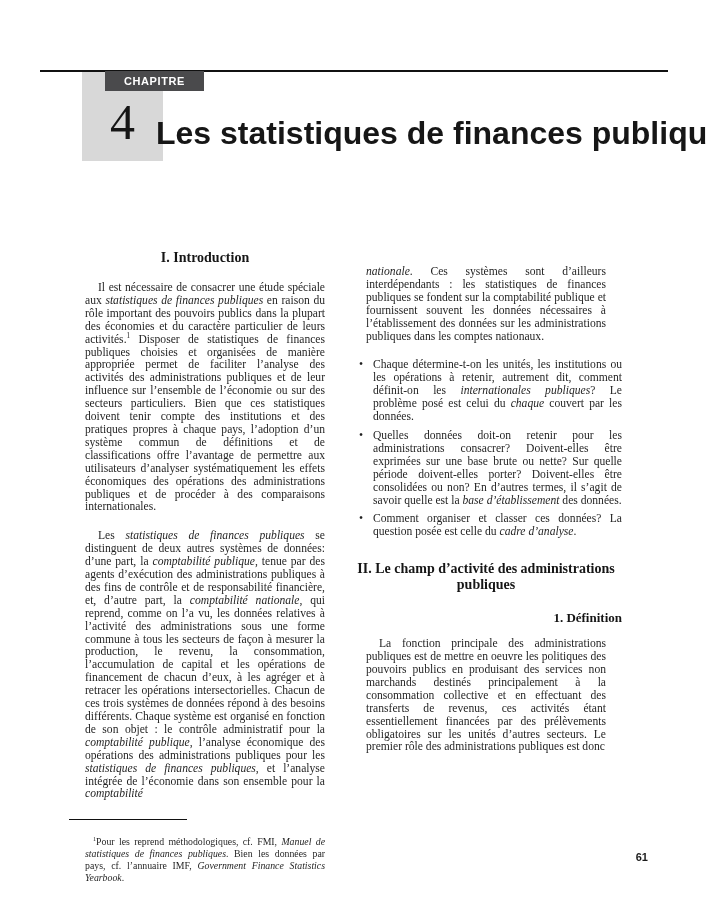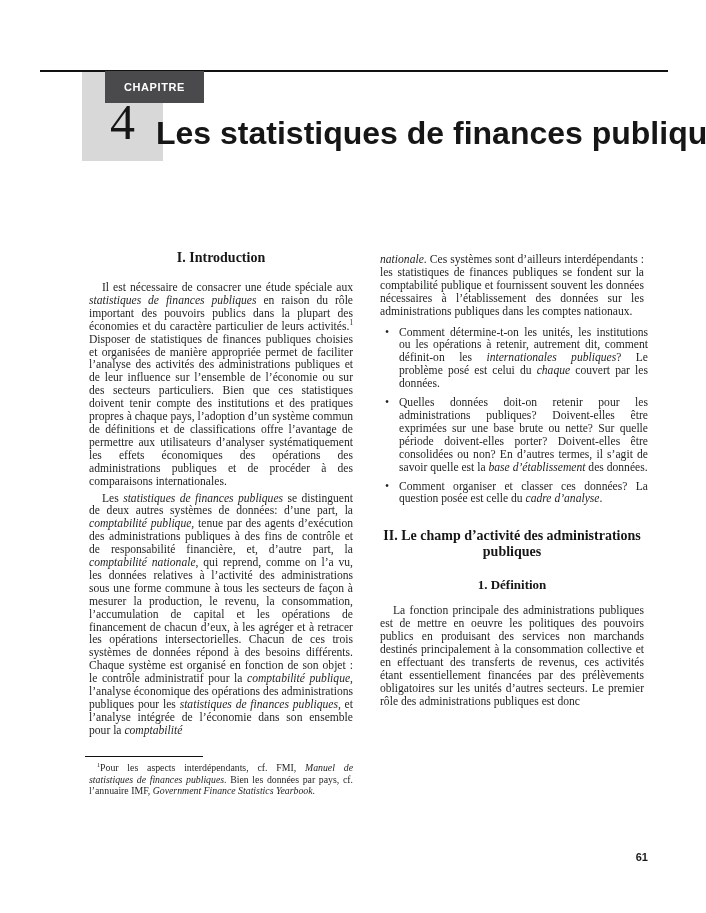--- a/index.html
+++ b/index.html
@@ -15,61 +15,61 @@
   .top-rule {
     position:absolute; left:40px; top:70px;
     width:628px; height:2px; background:#111;
   }
   .chapter-bar {
     position:absolute; left:82px; top:72px;
     width:81px; height:89px; background:#d8d8d8;
   }
   .chapter-label-box {
     position:absolute; left:105px; top:71px;
-    width:99px; height:32px; background:#4a4a4c;
+    width:99px; height:20px; background:#4a4a4c;
     color:#ffffff;
     font-family:"Liberation Sans", sans-serif;
     font-weight:bold; font-size:11px; letter-spacing:0.6px;
     display:flex; align-items:center; justify-content:center;
   }
   .chapter-number {
     position:absolute; left:82px; top:97px;
     width:81px; text-align:center;
     font-family:"Liberation Serif", serif;
     font-size:50px; line-height:1; font-weight:400;
     color:#161616;
   }
   .chapter-title {
     position:absolute; left:156px; top:116px; margin:0;
     font-family:"Liberation Sans", sans-serif;
     font-weight:600; font-size:32px; line-height:1.1;
     color:#161616; white-space:nowrap;
   }
   .columns {
-    position:absolute; left:85px; top:250px; width:563px;
-    display:flex; gap:19px;
+    position:absolute; left:69px; top:250px; width:563px;
+    display:flex; gap:9px;
   }
   .col {
     width:272px;
     font-size:11.6px; line-height:12.9px;
     text-align:justify;
     hyphens:auto;
   }
-  .col p { margin:4px; }
+  .col p { margin:16px; }
   .indent { text-indent:13px; }
   .sec-heading {
     margin:0 0 16px 0;
     font-size:14px; line-height:16px; font-weight:bold;
     text-align:center; color:#161616;
   }
   .sec-heading.sec2 { margin:22px 0 16px 0; }
   .sub-heading {
     margin:17px 0 0 0;
     font-size:13px; line-height:15px; font-weight:bold;
-    text-align:center; color:#161616;
+    text-align:right; color:#161616;
   }
   .last-para { margin-top:13px !important; }
   .closing-para { margin-top:3px !important; }
   ul.bullets { list-style:none; margin:8px 0 0 0; padding:0; }
   ul.bullets li {
     position:relative; padding-left:23px; margin-bottom:6px;
   }
   .bullet { position:absolute; left:9px; top:0; }
   sup { font-size:0.62em; vertical-align:super; line-height:0; }
   .footnote-block { margin-top:18px; }
@@ -97,34 +97,34 @@
 <h1 class="chapter-title">Les statistiques de finances publiques</h1>
 
 <div class="columns">
 
   <div class="col">
     <h2 class="sec-heading">I. Introduction</h2>
     <p class="indent"><span>Il est nécessaire de consacrer une étude spéciale aux </span><i>statistiques de finances publiques</i><span> en raison du rôle important des pouvoirs publics dans la plupart des économies et du caractère particulier de leurs activités.</span><sup>1</sup><span> Disposer de statistiques de finances publiques choisies et organisées de manière appropriée permet de faciliter l’analyse des activités des administrations publiques et de leur influence sur l’ensemble de l’économie ou sur des secteurs particuliers. Bien que ces statistiques doivent tenir compte des institutions et des pratiques propres à chaque pays, l’adoption d’un système commun de définitions et de classifications offre l’avantage de permettre aux utilisateurs d’analyser systématiquement les effets économiques des opérations des administrations publiques et de procéder à des comparaisons internationales.</span></p>
     <p class="indent"><span>Les </span><i>statistiques de finances publiques</i><span> se distinguent de deux autres systèmes de données: d’une part, la </span><i>comptabilité publique</i><span>, tenue par des agents d’exécution des administrations publiques à des fins de contrôle et de responsabilité financière, et, d’autre part, la </span><i>comptabilité nationale</i><span>, qui reprend, comme on l’a vu, les données relatives à l’activité des administrations sous une forme commune à tous les secteurs de façon à mesurer la production, le revenu, la consommation, l’accumulation de capital et les opérations de financement de chacun d’eux, à les agréger et à retracer les opérations intersectorielles. Chacun de ces trois systèmes de données répond à des besoins différents. Chaque système est organisé en fonction de son objet : le contrôle administratif pour la </span><i>comptabilité publique</i><span>, l’analyse économique des opérations des administrations publiques pour les </span><i>statistiques de finances publiques</i><span>, et l’analyse intégrée de l’économie dans son ensemble pour la </span><i>comptabilité</i></p>
     <div class="footnote-block">
       <div class="footnote-rule"></div>
-      <p class="footnote"><sup>1</sup><span>Pour les aspects interdépendants, cf. FMI, </span><i>Manuel de statistiques de finances publiques</i><span>. Bien les données par pays, cf. l’annuaire IMF, </span><i>Government Finance Statistics Yearbook</i><span>.</span></p>
+      <p class="footnote"><sup>1</sup><span>Pour les reprend méthodologiques, cf. FMI, </span><i>Manuel de statistiques de finances publiques</i><span>. Bien les données par pays, cf. l’annuaire IMF, </span><i>Government Finance Statistics Yearbook</i><span>.</span></p>
     </div>
   </div>
 
   <div class="col">
     <p><i>nationale</i><span>. Ces systèmes sont d’ailleurs interdépendants : les statistiques de finances publiques se fondent sur la comptabilité publique et fournissent souvent les données nécessaires à l’établissement des données sur les administrations publiques dans les comptes nationaux.</span></p>
     <ul class="bullets">
       <li>
         <span class="bullet">•</span>
-        <span><span>Comment détermine-t-on les unités, les institutions ou les opérations à retenir, autrement dit, comment définit-on les </span><i>internationales publiques</i><span>? Le problème posé est celui du </span><i>chaque</i><span> couvert par les données.</span></span>
+        <span><span>Chaque détermine-t-on les unités, les institutions ou les opérations à retenir, autrement dit, comment définit-on les </span><i>internationales publiques</i><span>? Le problème posé est celui du </span><i>chaque</i><span> couvert par les données.</span></span>
       </li>
       <li>
         <span class="bullet">•</span>
-        <span><span>Quelles données doit-on retenir pour les administrations publiques? Doivent-elles être exprimées sur une base brute ou nette? Sur quelle période doivent-elles porter? Doivent-elles être consolidées ou non? En d’autres termes, il s’agit de savoir quelle est la </span><i>base d’établissement</i><span> des données.</span></span>
+        <span><span>Quelles données doit-on retenir pour les administrations consacrer? Doivent-elles être exprimées sur une base brute ou nette? Sur quelle période doivent-elles porter? Doivent-elles être consolidées ou non? En d’autres termes, il s’agit de savoir quelle est la </span><i>base d’établissement</i><span> des données.</span></span>
       </li>
       <li>
         <span class="bullet">•</span>
         <span><span>Comment organiser et classer ces données? La question posée est celle du </span><i>cadre d’analyse</i><span>.</span></span>
       </li>
     </ul>
     <h2 class="sec-heading sec2">II. Le champ d’activité des administrations publiques</h2>
     <h3 class="sub-heading">1.  Définition</h3>
     <p class="indent last-para"><span>La fonction principale des administrations publiques est de mettre en oeuvre les politiques des pouvoirs publics en produisant des services non marchands destinés principalement à la consommation collective et en effectuant des transferts de revenus, ces activités étant essentiellement financées par des prélèvements obligatoires sur les unités d’autres secteurs. Le premier rôle des administrations publiques est donc</span></p>
   </div>

